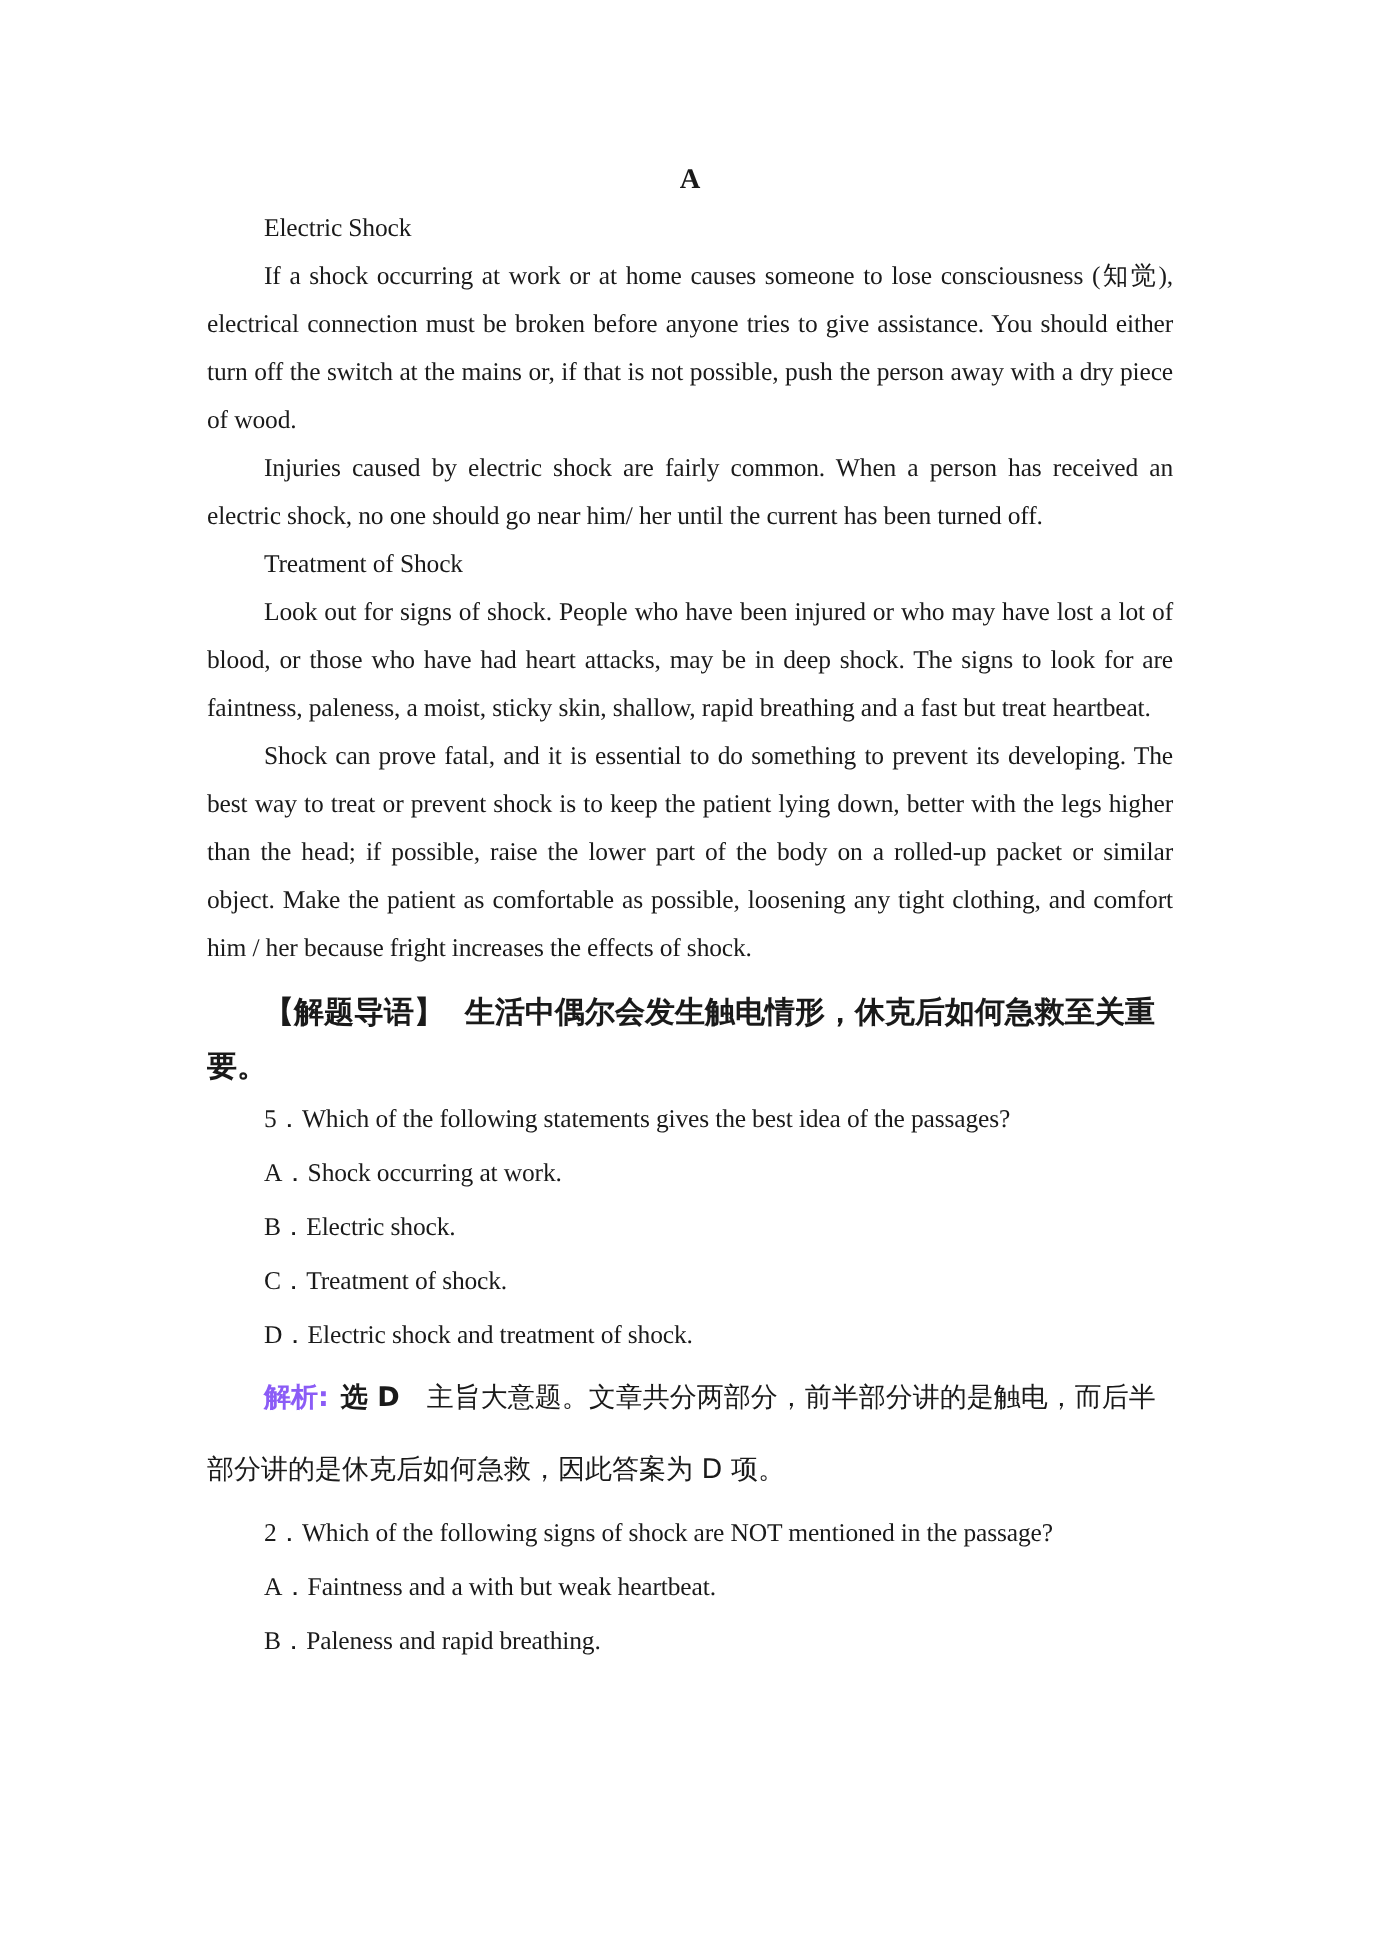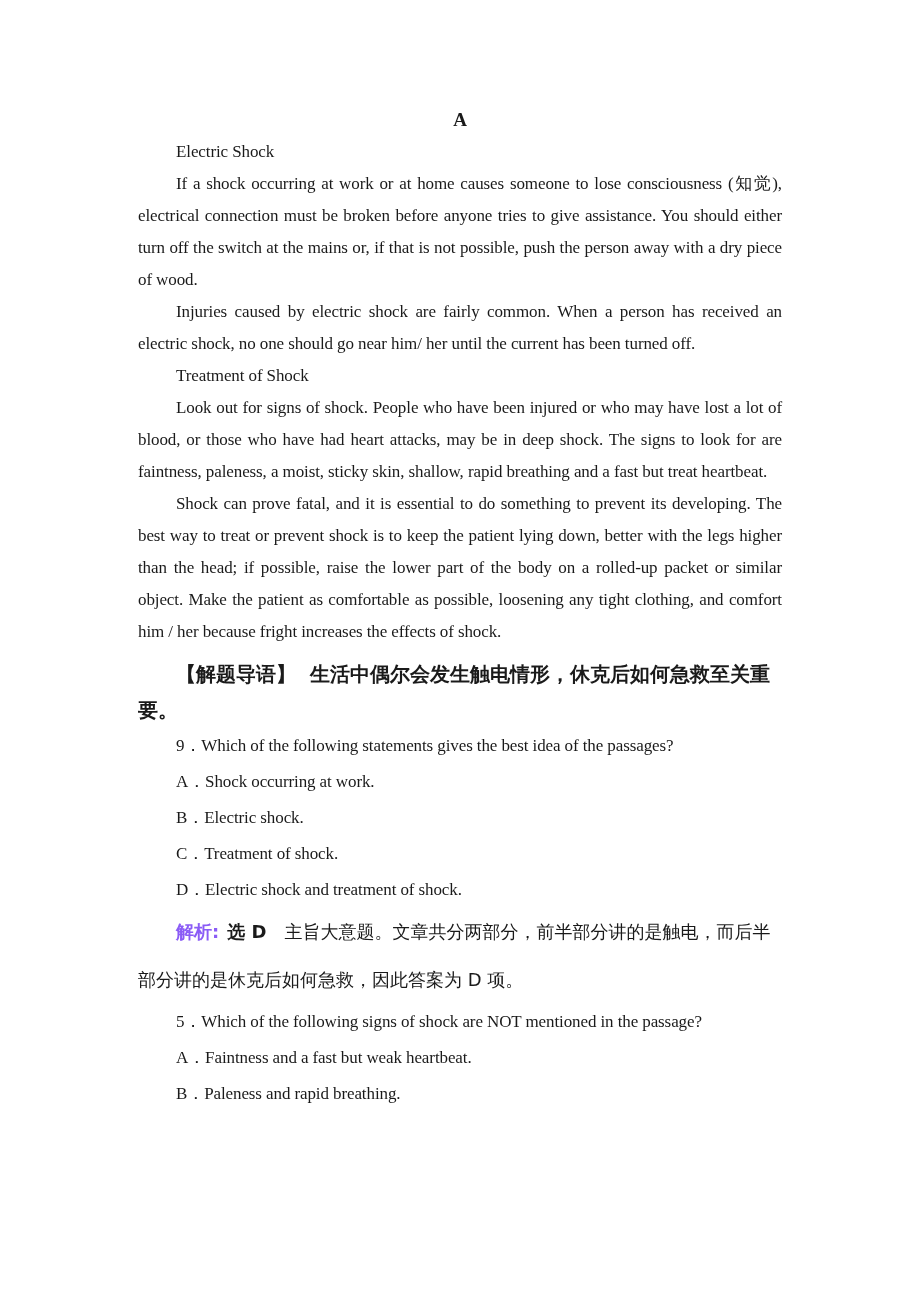--- a/index.html
+++ b/index.html
@@ -92,30 +92,30 @@
 
   <p class="para en">Look out for signs of shock. People who have been injured or who may have lost a lot of blood, or those who have had heart attacks, may be in deep shock. The signs to look for are faintness, paleness, a moist, sticky skin, shallow, rapid breathing and a fast but treat heartbeat.</p>
 
   <p class="para en">Shock can prove fatal, and it is essential to do something to prevent its developing. The best way to treat or prevent shock is to keep the patient lying down, better with the legs higher than the head; if possible, raise the lower part of the body on a rolled-up packet or similar object. Make the patient as comfortable as possible, loosening any tight clothing, and comfort him / her because fright increases the effects of shock.</p>
 
   <p class="guide zh">
     <span class="guide-label">【解题导语】</span><span>生活中偶尔会发生触电情形，休克后如何急救至关重要。</span>
   </p>
 
   <div>
-    <p class="qline en">9．Which of the following statements gives the best idea of the passages?</p>
+    <p class="qline en">5．Which of the following statements gives the best idea of the passages?</p>
     <p class="qline en">A．Shock occurring at work.</p>
     <p class="qline en">B．Electric shock.</p>
     <p class="qline en">C．Treatment of shock.</p>
     <p class="qline en">D．Electric shock and treatment of shock.</p>
   </div>
 
   <p class="analysis zh">
     <span class="an-label" style="color: #8b5cf6;">解析:</span><span class="an-answer">选 D</span><span>主旨大意题。文章共分两部分，前半部分讲的是触电，而后半部分讲的是休克后如何急救，因此答案为 D 项。</span>
   </p>
 
   <div>
-    <p class="qline en">5．Which of the following signs of shock are NOT mentioned in the passage?</p>
-    <p class="qline en">A．Faintness and a fast but weak heartbeat.</p>
+    <p class="qline en">2．Which of the following signs of shock are NOT mentioned in the passage?</p>
+    <p class="qline en">A．Faintness and a with but weak heartbeat.</p>
     <p class="qline en">B．Paleness and rapid breathing.</p>
   </div>
 
 </div>
 
 </body></html>

